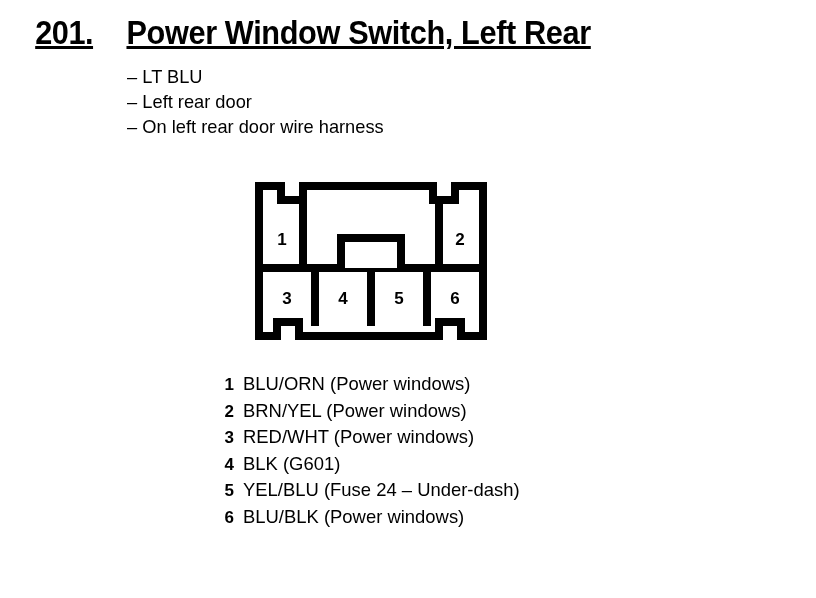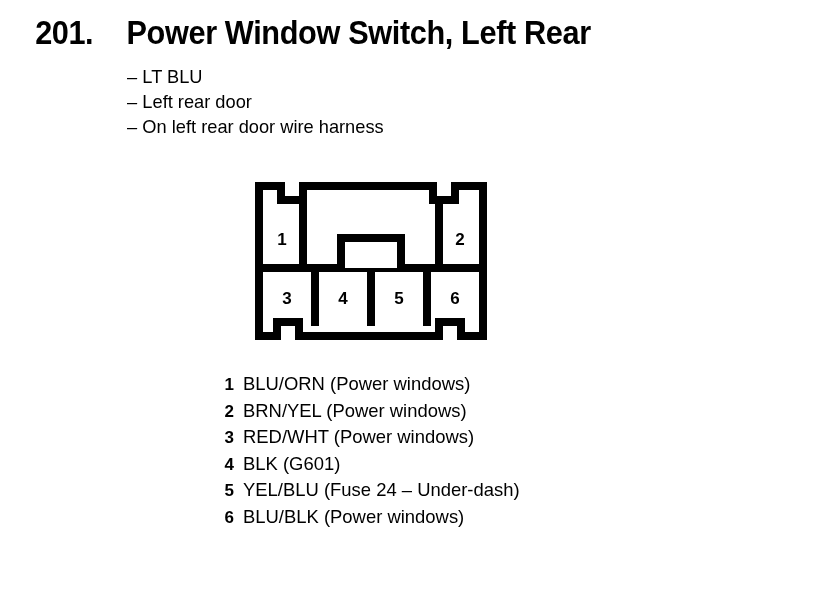--- a/index.html
+++ b/index.html
@@ -17,20 +17,21 @@
   }
 
   
   #heading {
     position: absolute;
     left: 33px;
     top: 14px;
     display: flex;
     align-items: center;
     white-space: nowrap;
+    text-decoration: underline;
   }
   #heading .num {
     font-size: 33px;
     font-weight: bold;
     letter-spacing: -0.5px;
     transform: scaleX(0.93);
     transform-origin: left baseline;
   }
   #heading .title {
     font-size: 33px;

